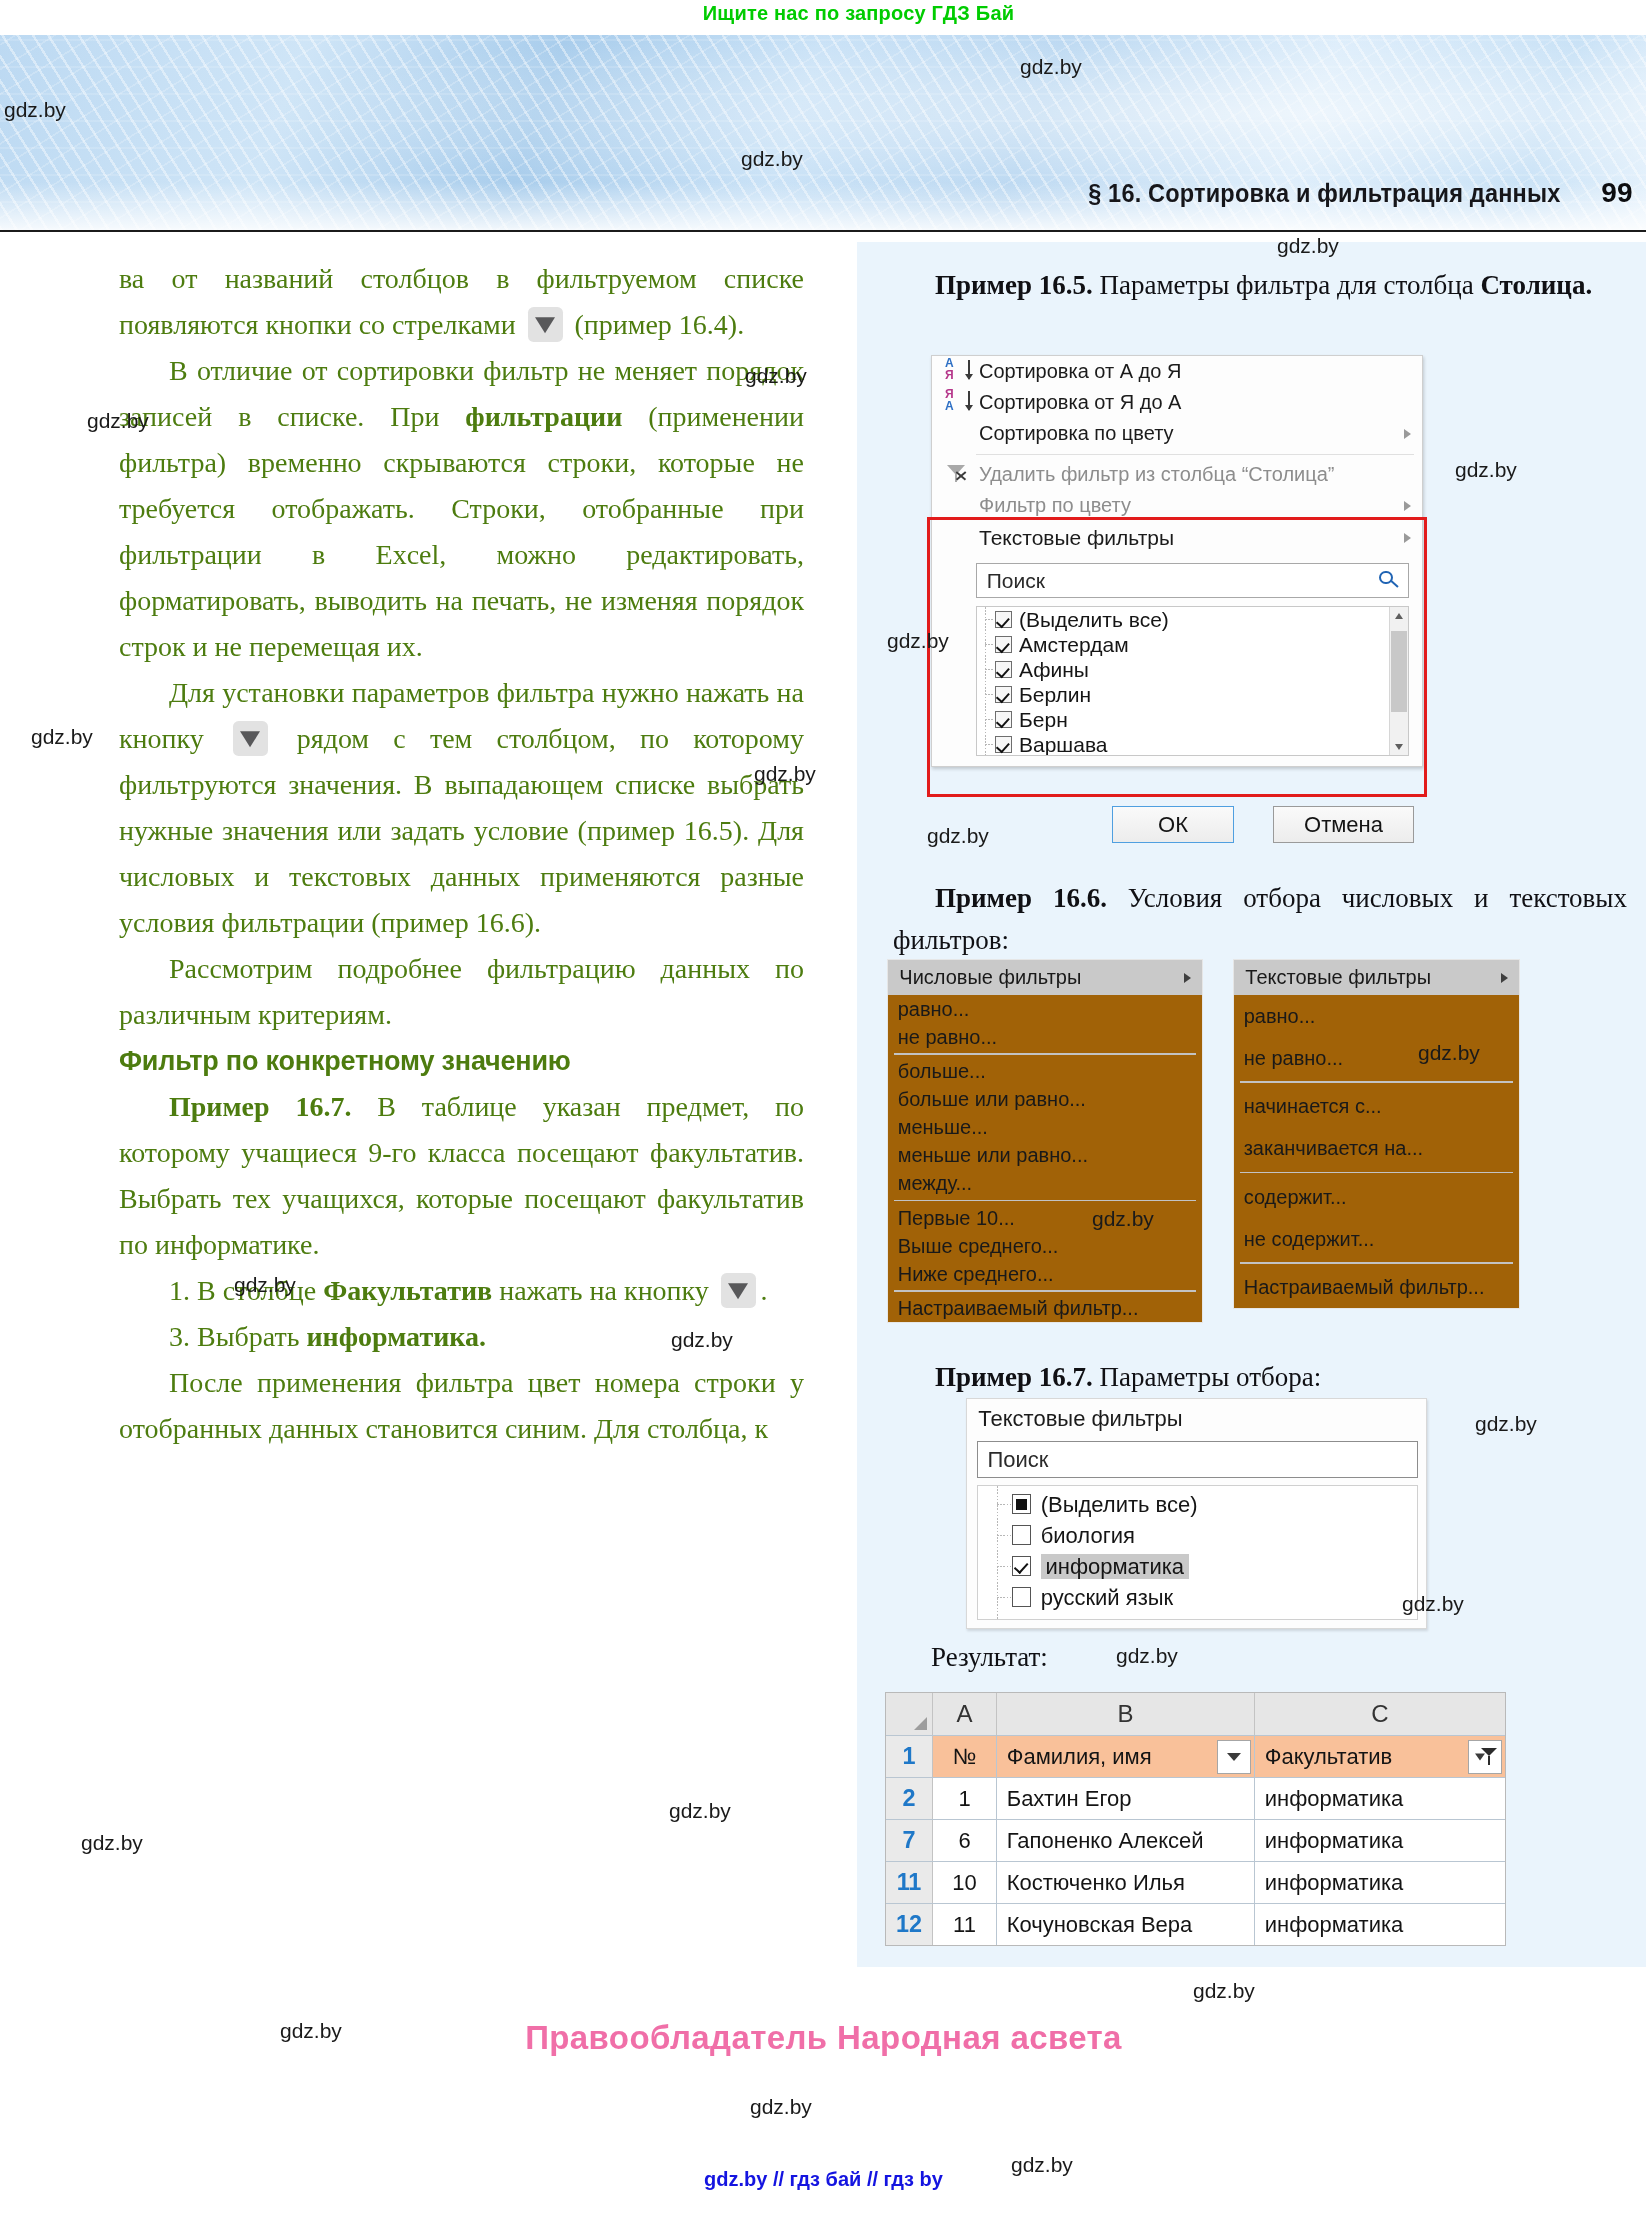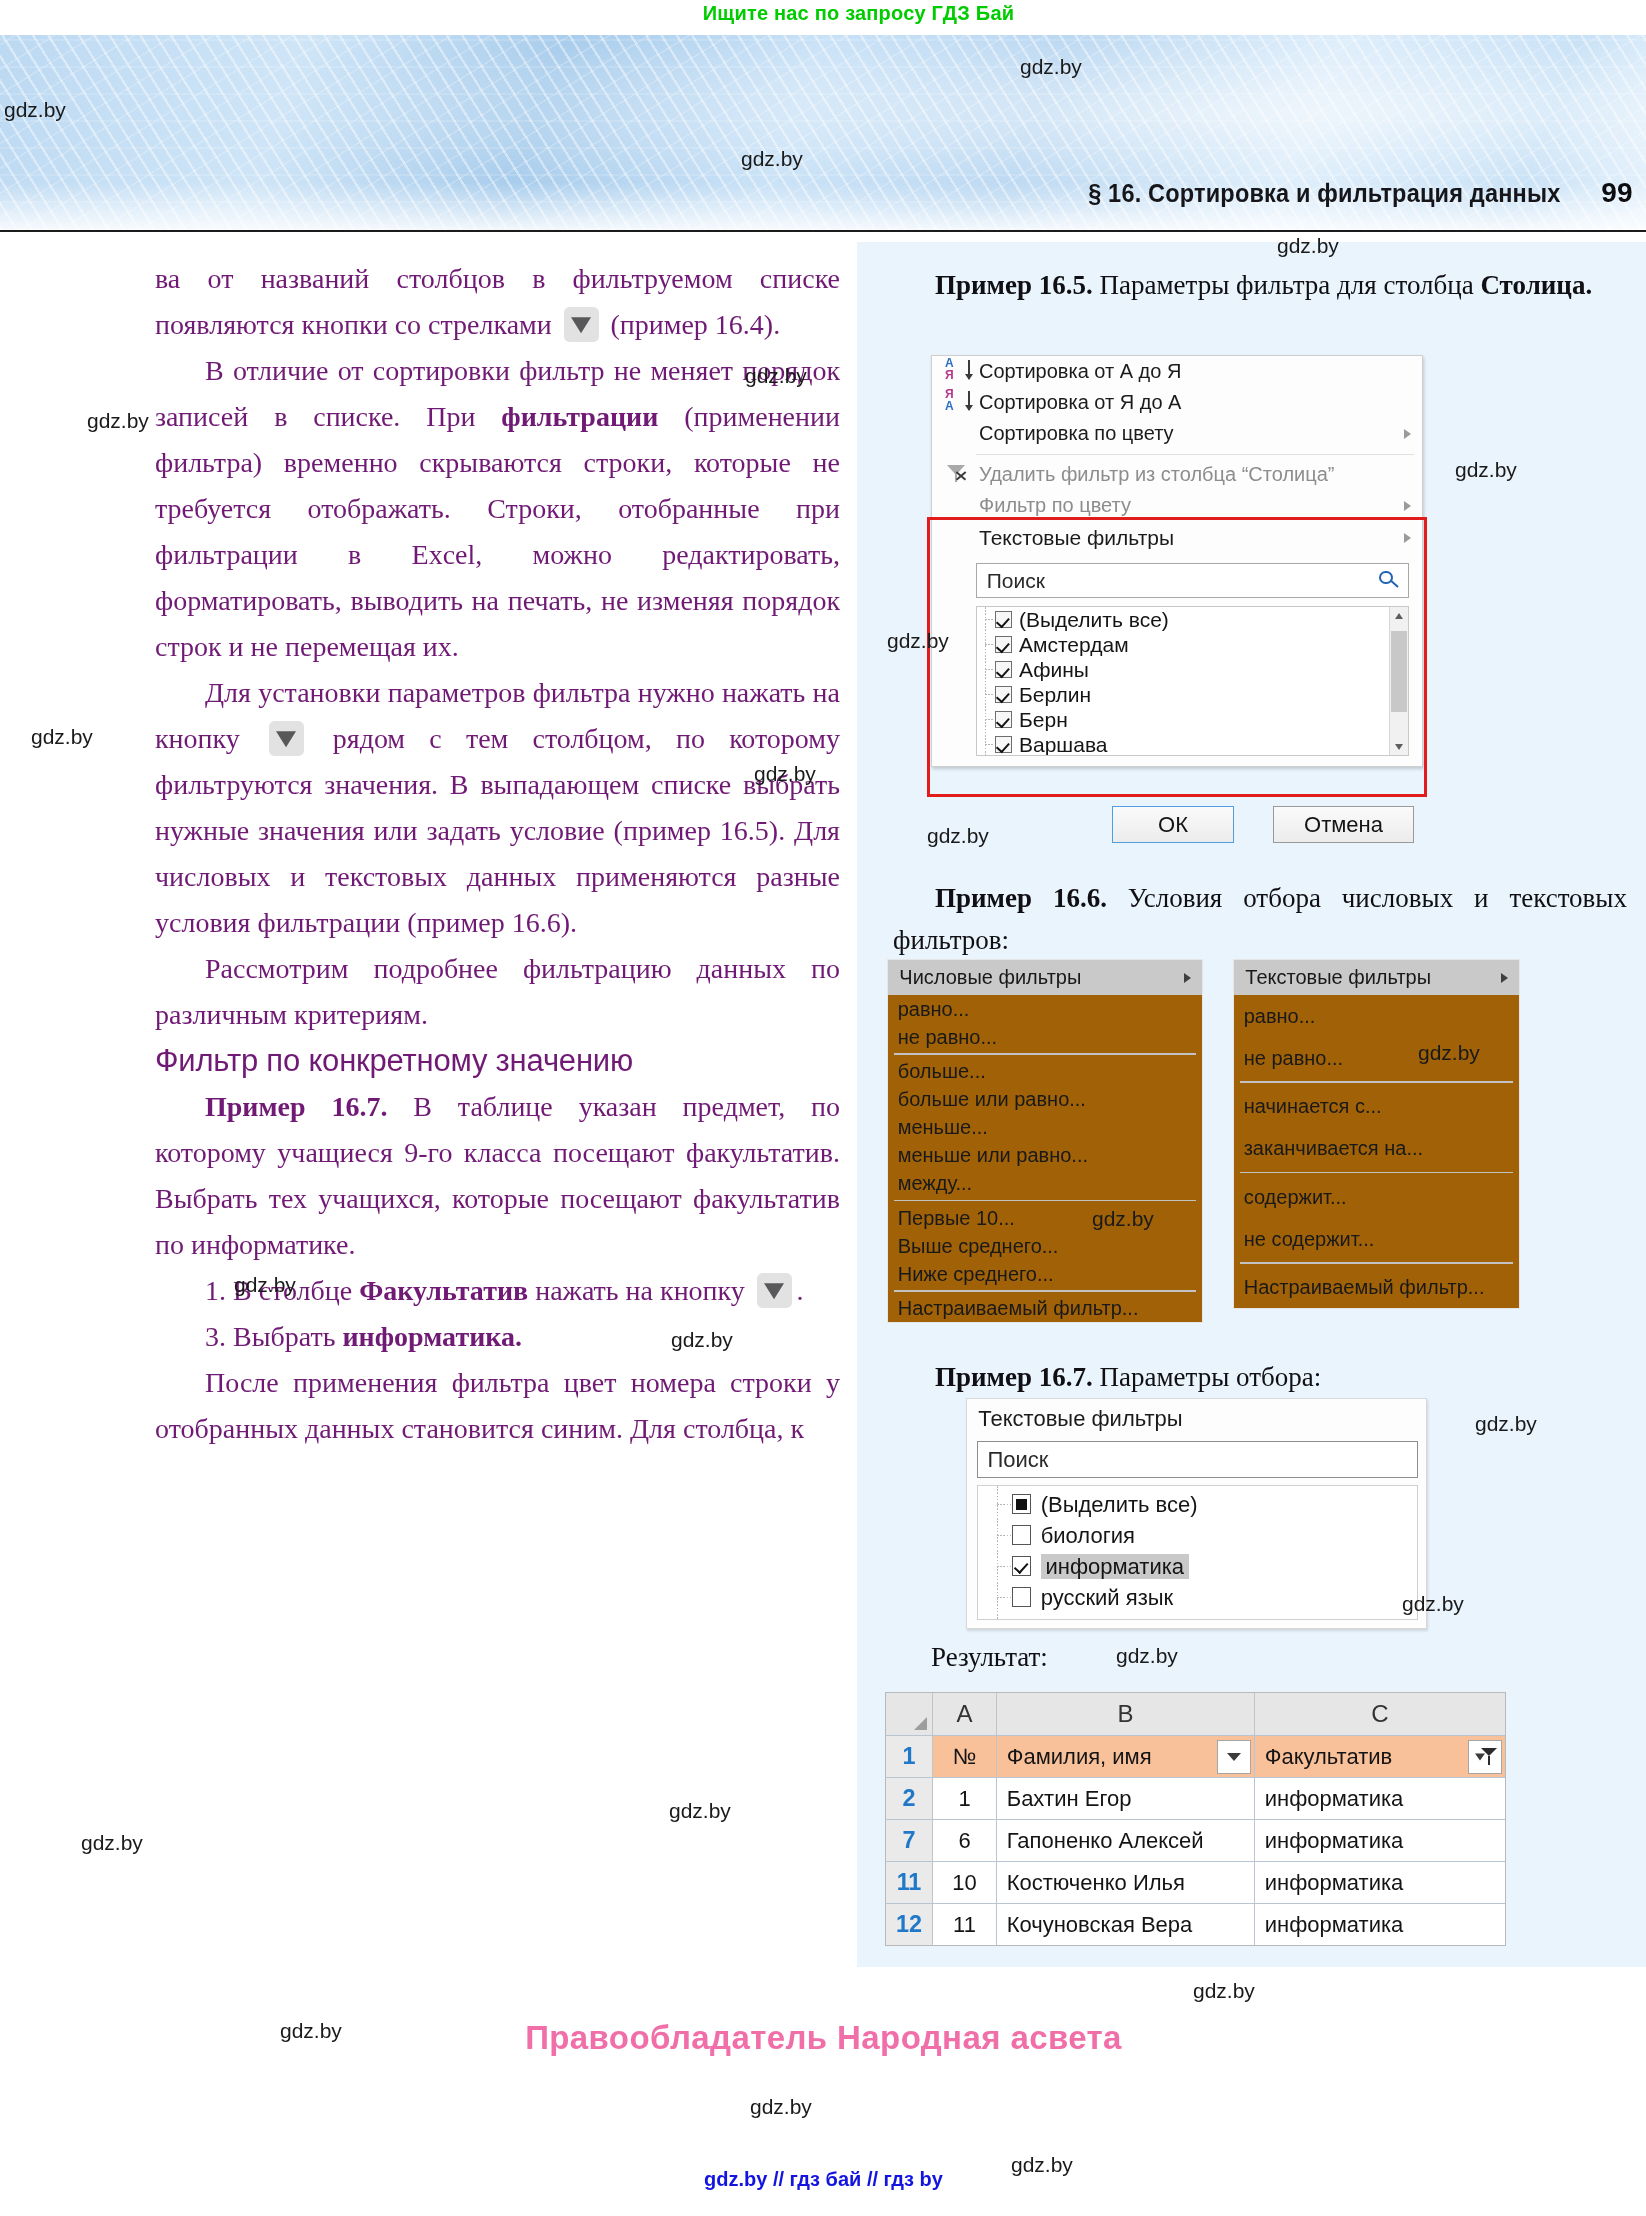--- a/index.html
+++ b/index.html
@@ -63,29 +63,29 @@
 
   
   .wm{
     position:absolute; color:#1a1a1a; font-family:"Liberation Sans", sans-serif;
     font-size:21px; font-weight:500; white-space:nowrap; pointer-events:none;
   }
 
   
   .col-left{
     position:absolute; left:119px; top:256px; width:685px;
-    font-family:"Liberation Serif", serif; color:#701a75;
-    font-size:28px; line-height:46px;margin-left:36px;
+    font-family:"Liberation Serif", serif; color:#4d7c0f;
+    font-size:28px; line-height:46px;
   }
   .col-left p{margin:0; text-align:justify; text-justify:inter-word;}
   .col-left p.ind{text-indent:50px;}
   .col-left b{font-weight:700;}
   .sub-head{
-    font-family:"Liberation Sans", sans-serif; font-weight:400;
-    font-size:31px; text-align:center; margin-top:17.7px; margin-bottom:13px;
+    font-family:"Liberation Sans", sans-serif; font-weight:700;
+    font-size:27px; text-align:center; margin-top:17.7px; margin-bottom:13px;
     letter-spacing:-0.2px;
   }
   .arrow-btn{
     display:inline-block; width:35px; height:35px; vertical-align:-8px;
     background:#e2e2e2; border-radius:5.6px; position:relative; margin:0 4.8px;
   }
   .arrow-btn::after{
     content:""; position:absolute; left:50%; top:50%;
     transform:translate(-50%,-48%);
     border-left:10.5px solid transparent; border-right:10.5px solid transparent;

